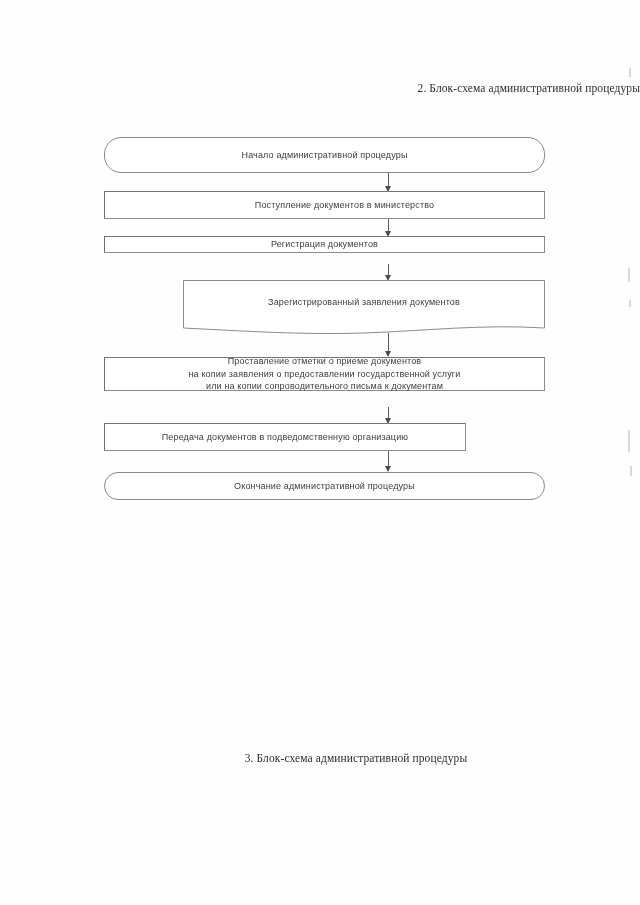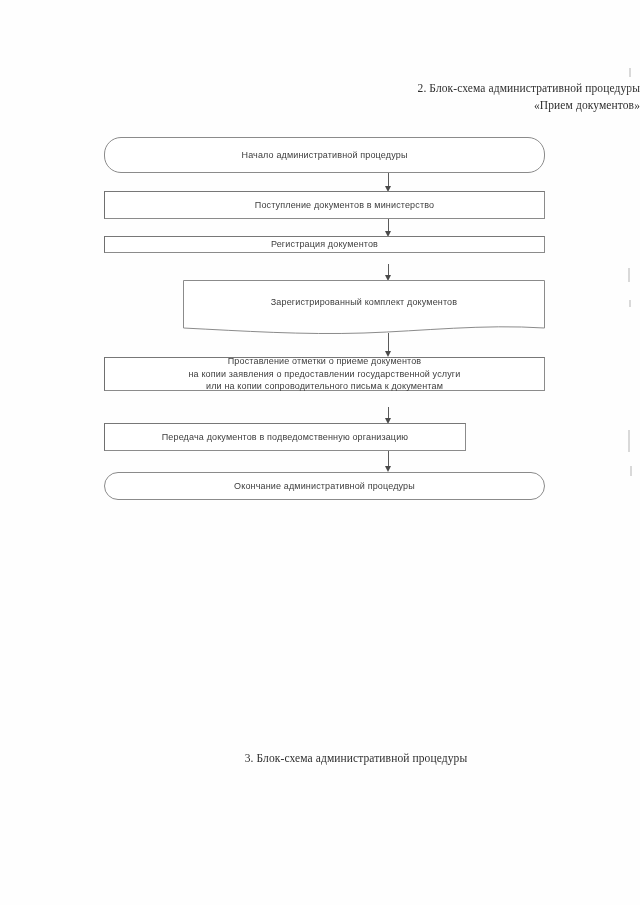--- a/index.html
+++ b/index.html
@@ -117,21 +117,20 @@
     opacity: .55;
   }
 </style>
 </head>
 <body>
 
 <div class="page">
 
   <div class="doc-title" id="title-block">
     <div>2. Блок-схема административной процедуры</div>
-    <div>«Прием документов»</div>
   </div>
 
   <div class="flow">
 
     <div class="node terminator" style="left:104px; top:137px; width:441px; height:36px;">
       <span class="node-label">Начало административной процедуры</span>
     </div>
 
     <div class="connector" style="left:388px; top:173px; height:16px;"></div>
     <div class="arrow-head" style="left:385px; top:186px;"></div>
@@ -147,21 +146,21 @@
       <span class="node-label">Регистрация документов</span>
     </div>
 
     <div class="connector" style="left:388px; top:264px; height:14px;"></div>
     <div class="arrow-head" style="left:385px; top:275px;"></div>
 
     <div class="node document" style="left:183px; top:280px; width:362px; height:59px;">
       <svg class="doc-svg" viewBox="0 0 362 59" preserveAspectRatio="none">
         <path d="M0.5,0.5 H361.5 V48 C300,44 240,51 181,53 C120,55 60,51 0.5,48 Z" fill="#ffffff" stroke="#8b8b8b" stroke-width="1"></path>
       </svg>
-      <span class="node-label">Зарегистрированный комплект документов</span>
+      <span class="node-label">Зарегистрированный заявления документов</span>
     </div>
 
     <div class="connector" style="left:388px; top:333px; height:20px;"></div>
     <div class="arrow-head" style="left:385px; top:351px;"></div>
 
     <div class="node process" style="left:104px; top:357px; width:441px; height:34px;">
       <span class="node-label">Проставление отметки о приеме документов
 на копии заявления о предоставлении государственной услуги
 или на копии сопроводительного письма к документам</span>
     </div>

